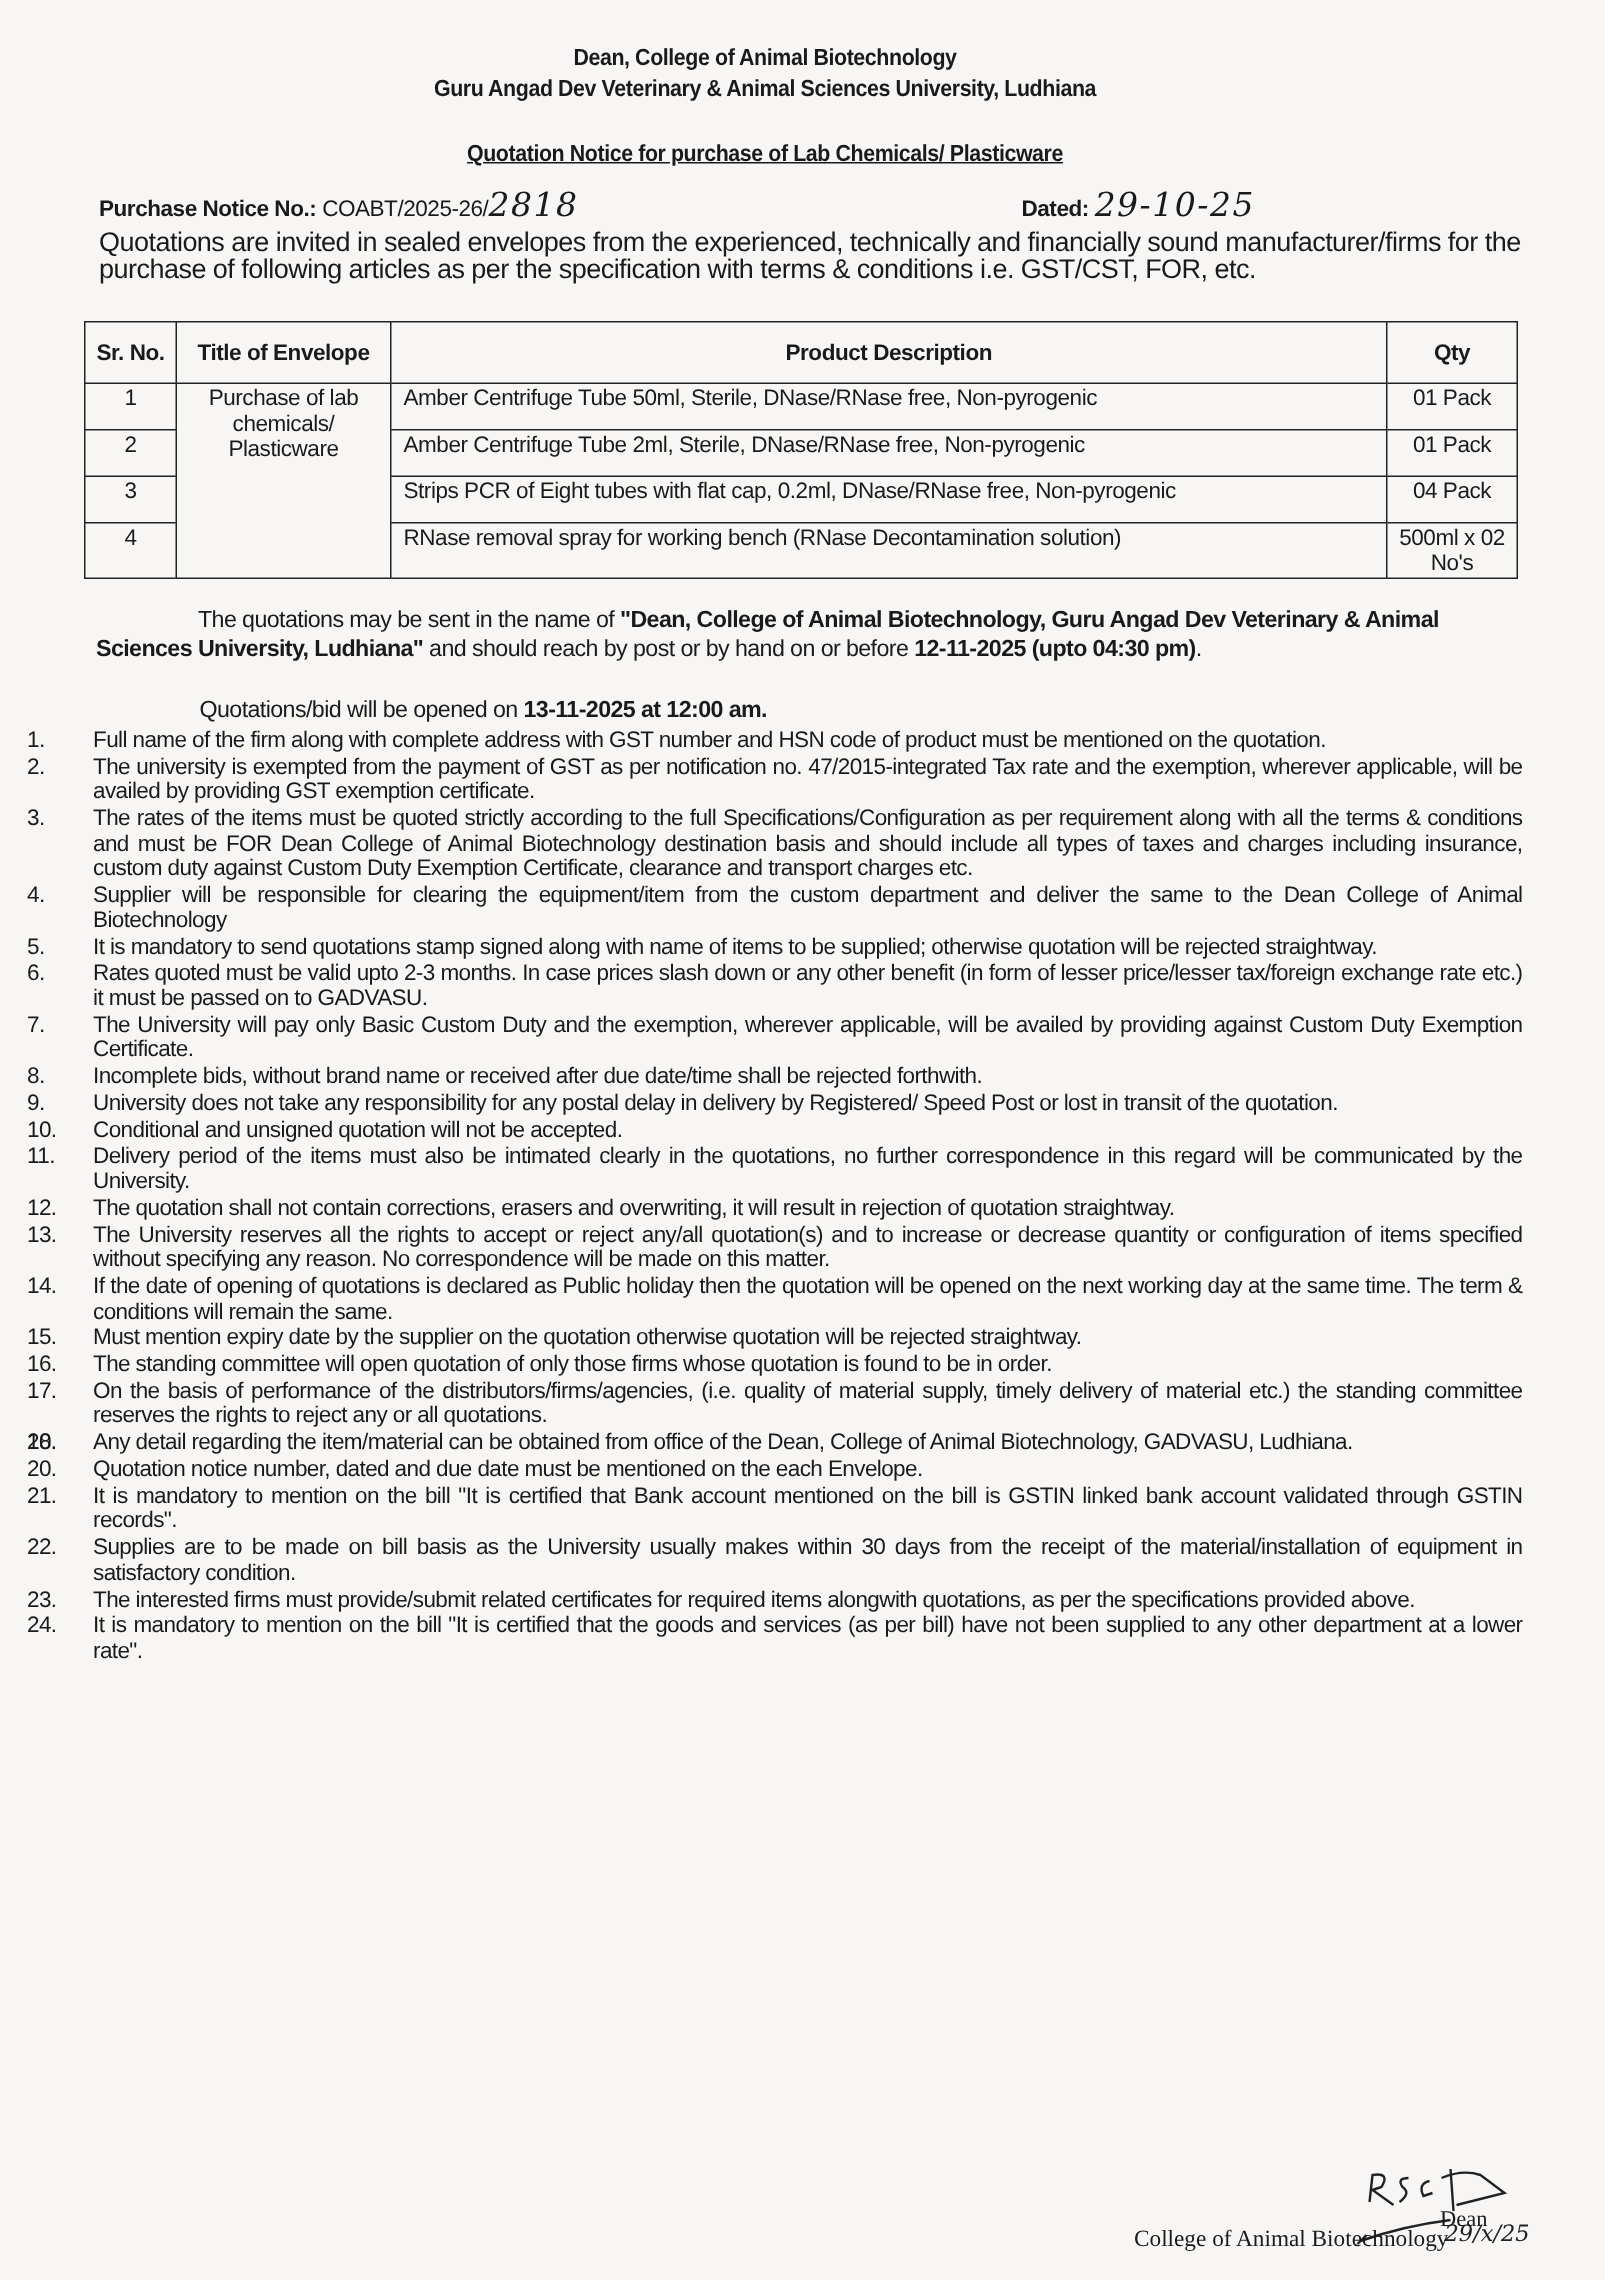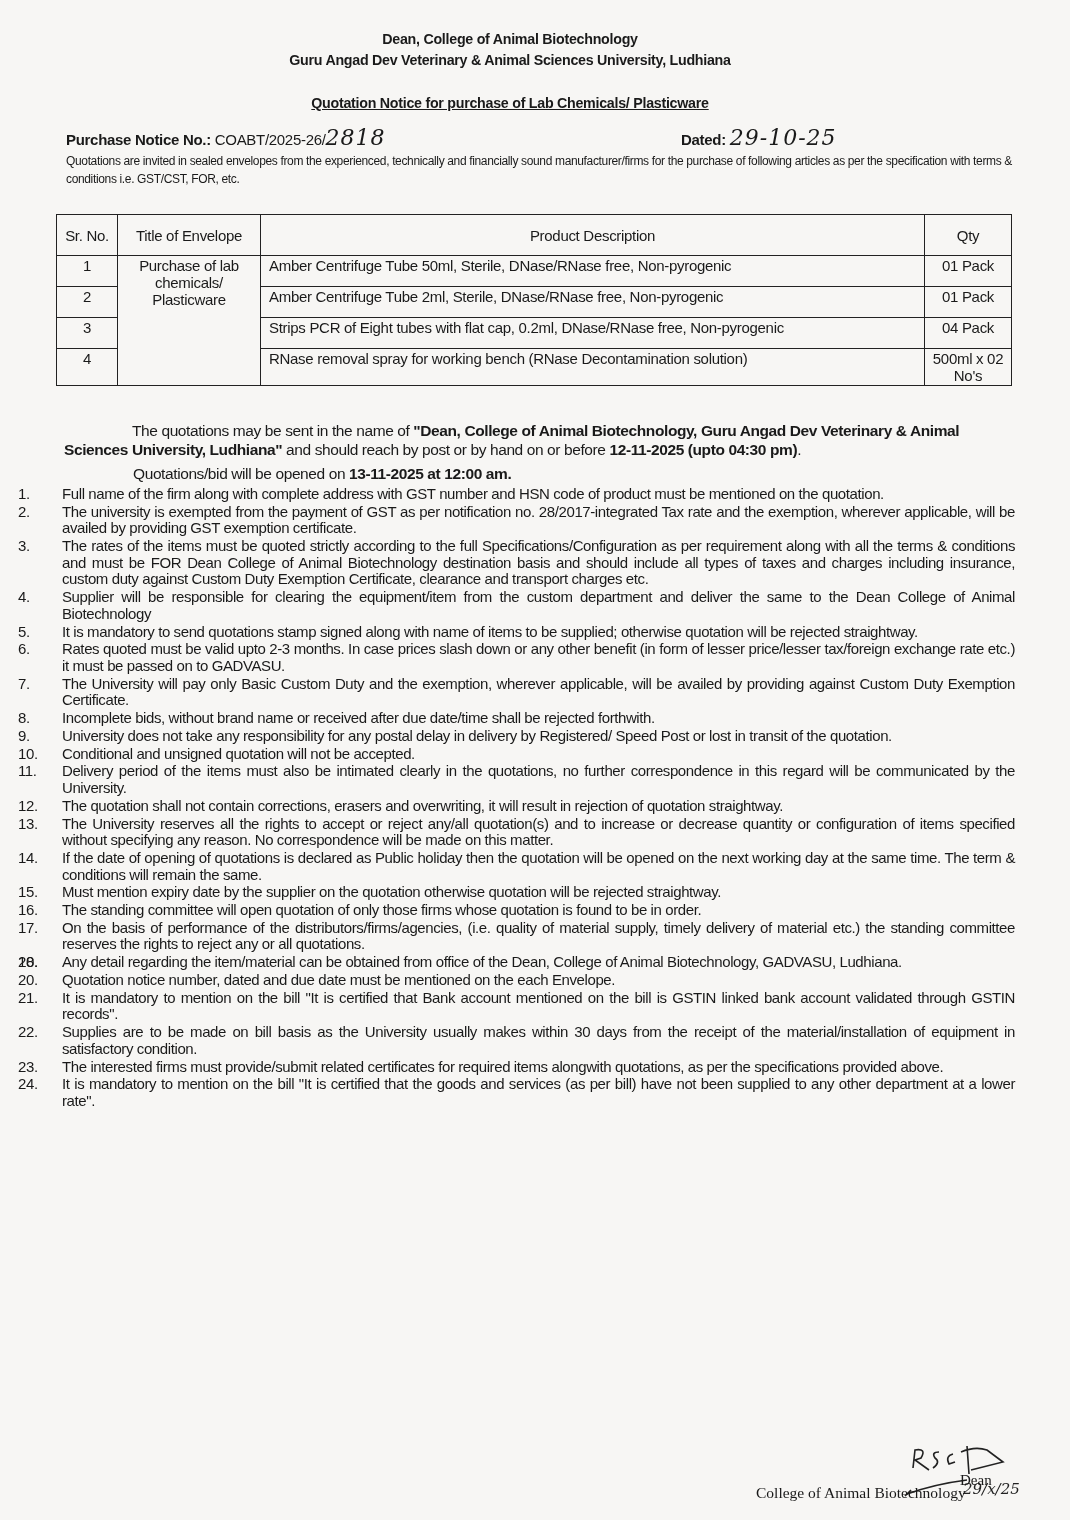--- a/index.html
+++ b/index.html
@@ -11,34 +11,34 @@
     position: relative;
   }
   .page { position: absolute; left: 0; top: 0; width: 1020px; height: 1520px; }
   .hdr { position: absolute; width: 100%; text-align: center; font-weight: bold; font-size: 15.5px; letter-spacing: -0.3px; transform: scaleX(0.92); }
   .h1 { top: 30px; }
   .h2 { top: 51px; }
   .title { position: absolute; top: 94px; width: 100%; text-align: center; font-weight: bold; font-size: 15.5px; text-decoration: underline; letter-spacing: -0.3px; transform: scaleX(0.92); }
   .notice-row { position: absolute; top: 125px; left: 66px; right: 60px; font-weight: bold; font-size: 15px; letter-spacing: -0.3px; }
   .notice-row .hand { font-family: "DejaVu Serif", serif; font-weight: normal; font-size: 22px; font-style: italic; letter-spacing: 1px; }
   .dated { position: absolute; left: 615px; top: 0; }
-  .intro { position: absolute; top: 152px; left: 66px; width: 950px; font-size: 12px; line-height: 18px; letter-spacing: -0.35px; }
+  .intro { position: absolute; top: 152px; left: 66px; width: 950px; font-size: 18px; line-height: 18px; letter-spacing: -0.35px; }
 
   table.items { position: absolute; top: 214px; left: 56px; width: 956px; border-collapse: collapse; font-size: 15px; letter-spacing: -0.3px; }
   table.items th, table.items td { border: 1.6px solid #222; padding: 1px 6px; vertical-align: top; }
-  table.items th { font-weight: normal; margin-left: 36px; }
+  table.items th { font-weight: bold; margin-left: 36px; }
   .c-sr { width: 48px; text-align: center; }
   .c-title { width: 130px; text-align: center; }
   .c-qty { width: 74px; text-align: center; }
   table.items td.desc { text-align: left; padding-left: 8px; margin-left: 24px; }
   table.items td.qty { text-align: center; }
   table.items tr.hdr-row th { height: 38px; vertical-align: middle; }
   table.items tr.r td { height: 28px; }
 
-  .p1 { position: absolute; top: 421px; left: 64px; width: 948px; font-size: 15.5px; line-height: 19px; letter-spacing: -0.4px; text-indent: 68px; }
+  .p1 { position: absolute; top: 404px; left: 64px; width: 948px; font-size: 15.5px; line-height: 19px; letter-spacing: -0.4px; text-indent: 68px; }
   .p2 { position: absolute; top: 465px; left: 133px; font-size: 15.5px; letter-spacing: -0.4px; }
   b { font-weight: bold; }
 
   ol.terms { position: absolute; top: 486px; left: 0; width: 1015px; margin: 0; padding: 0; list-style: none; font-size: 15px; line-height: 16.6px; letter-spacing: -0.4px; }
   ol.terms li { position: relative; padding-left: 62px; margin-bottom: 1.2px; text-align: justify; }
   ol.terms li .num { position: absolute; left: 18px; top: 0; width: 30px; }
 
   .sig { position: absolute; left: 895px; top: 1440px; width: 150px; height: 60px; }
   .sig-dean { position: absolute; left: 960px; top: 1472px; font-family: "Liberation Serif", serif; font-size: 15px; }
   .sig-college { position: absolute; left: 756px; top: 1484px; font-family: "Liberation Serif", serif; font-size: 15.5px; }
@@ -101,21 +101,21 @@
   <div class="p1">
     <span>The quotations may be sent in the name of </span><b>"Dean, College of Animal Biotechnology, Guru Angad Dev Veterinary &amp; Animal Sciences University, Ludhiana"</b><span> and should reach by post or by hand on or before </span><b>12-11-2025 (upto 04:30 pm)</b><span>.</span>
   </div>
 
   <div class="p2">
     <span>Quotations/bid will be opened on </span><b>13-11-2025 at 12:00 am.</b>
   </div>
 
   <ol class="terms" id="terms">
       <li><span class="num">1.</span><span>Full name of the firm along with complete address with GST number and HSN code of product must be mentioned on the quotation.</span></li>
-      <li><span class="num">2.</span><span>The university is exempted from the payment of GST as per notification no. 28/2017-integrated Tax rate and the exemption, wherever applicable, will be availed by providing GST exemption certificate.</span></li>
+      <li><span class="num">2.</span><span>The university is exempted from the payment of GST as per notification no. 47/2015-integrated Tax rate and the exemption, wherever applicable, will be availed by providing GST exemption certificate.</span></li>
       <li><span class="num">3.</span><span>The rates of the items must be quoted strictly according to the full Specifications/Configuration as per requirement along with all the terms &amp; conditions and must be FOR Dean College of Animal Biotechnology destination basis and should include all types of taxes and charges including insurance, custom duty against Custom Duty Exemption Certificate, clearance and transport charges etc.</span></li>
       <li><span class="num">4.</span><span>Supplier will be responsible for clearing the equipment/item from the custom department and deliver the same to the Dean College of Animal Biotechnology</span></li>
       <li><span class="num">5.</span><span>It is mandatory to send quotations stamp signed along with name of items to be supplied; otherwise quotation will be rejected straightway.</span></li>
       <li><span class="num">6.</span><span>Rates quoted must be valid upto 2-3 months. In case prices slash down or any other benefit (in form of lesser price/lesser tax/foreign exchange rate etc.) it must be passed on to GADVASU.</span></li>
       <li><span class="num">7.</span><span>The University will pay only Basic Custom Duty and the exemption, wherever applicable, will be availed by providing against Custom Duty Exemption Certificate.</span></li>
       <li><span class="num">8.</span><span>Incomplete bids, without brand name or received after due date/time shall be rejected forthwith.</span></li>
       <li><span class="num">9.</span><span>University does not take any responsibility for any postal delay in delivery by Registered/ Speed Post or lost in transit of the quotation.</span></li>
       <li><span class="num">10.</span><span>Conditional and unsigned quotation will not be accepted.</span></li>
       <li><span class="num">11.</span><span>Delivery period of the items must also be intimated clearly in the quotations, no further correspondence in this regard will be communicated by the University.</span></li>
       <li><span class="num">12.</span><span>The quotation shall not contain corrections, erasers and overwriting, it will result in rejection of quotation straightway.</span></li>

